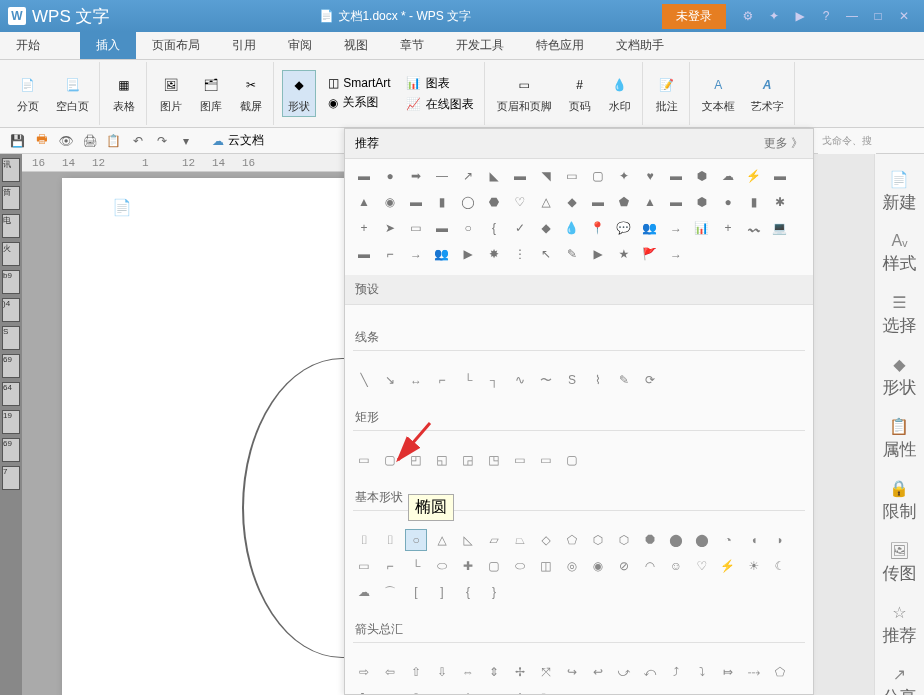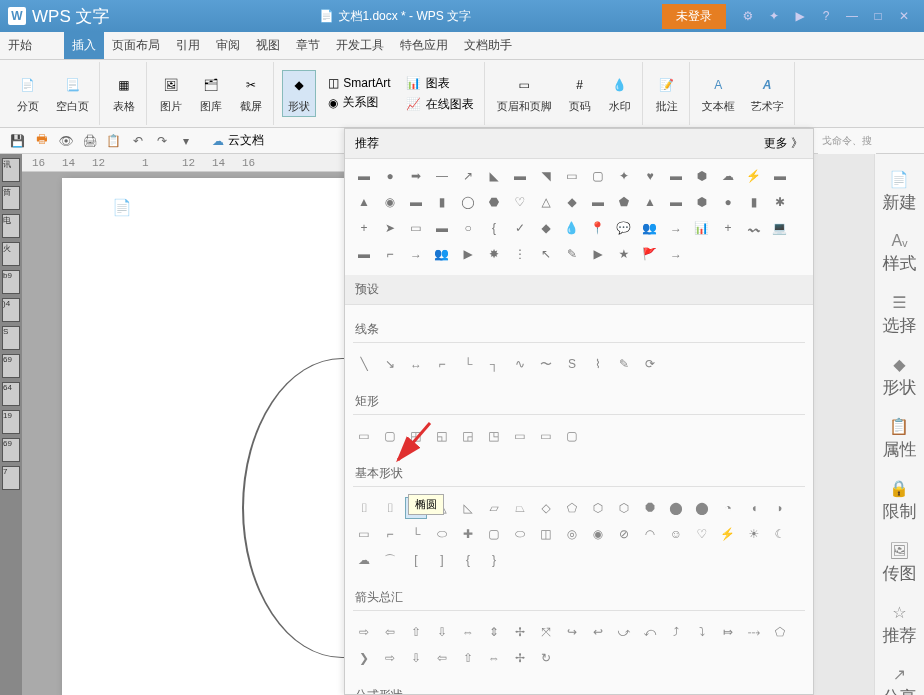--- a/index.html
+++ b/index.html
@@ -8,21 +8,21 @@
 .titlebar { height: 32px; background: linear-gradient(#5a9fd4, #4a8fc4); display: flex; align-items: center; padding: 0 8px; color: white; }
 .titlebar .logo { width: 18px; height: 18px; background: white; color: #4a8fc4; display: flex; align-items: center; justify-content: center; font-weight: bold; margin-right: 6px; border-radius: 2px; }
 .titlebar .app-name { font-size: 17px; }
 .titlebar .file-info { margin-left: 210px; display: flex; align-items: center; }
 .titlebar .file-icon { margin-right: 4px; }
 .titlebar .login-btn { margin-left: auto; background: #e67e22; padding: 4px 14px; color: white; font-size: 12px; }
 .titlebar .win-controls { display: flex; margin-left: 10px; gap: 2px; }
 .titlebar .win-btn { width: 24px; height: 24px; display: flex; align-items: center; justify-content: center; color: #cce; }
 
 .ribbon-tabs { height: 28px; background: #f5f5f5; display: flex; align-items: stretch; border-bottom: 1px solid #d0d0d0; }
-.ribbon-tab { padding: 0 8px; display: flex; align-items: center; color: #444; cursor: pointer; }
+.ribbon-tab { padding: 0 16px; display: flex; align-items: center; color: #444; cursor: pointer; }
 .ribbon-tab.active { background: #4a8fc4; color: white; margin-left: 24px; }
 
 .ribbon-content { height: 68px; background: #f5f5f5; display: flex; align-items: center; padding: 2px 6px; border-bottom: 1px solid #d0d0d0; gap: 2px; }
 .ribbon-group { display: flex; flex-direction: column; align-items: center; padding: 2px 6px; border-right: 1px solid #ddd; height: 100%; justify-content: center; }
 .ribbon-group.row { flex-direction: row; gap: 8px; }
 .ribbon-btn { display: flex; flex-direction: column; align-items: center; gap: 2px; cursor: pointer; padding: 2px 4px; }
 .ribbon-btn .icon { width: 24px; height: 24px; display: flex; align-items: center; justify-content: center; }
 .ribbon-btn .label { font-size: 11px; color: #333; }
 .ribbon-btn.selected { background: #d5e5f5; border: 1px solid #8bb; }
 .ribbon-col { display: flex; flex-direction: column; gap: 2px; font-size: 11px; }
@@ -37,29 +37,29 @@
 .ruler .mark { position: absolute; top: 3px; font-size: 11px; color: #888; font-family: Liberation Mono, monospace; }
 .page { position: absolute; top: 24px; left: 40px; right: 20px; bottom: 0; background: white; box-shadow: 2px 2px 8px rgba(0,0,0,0.2); }
 .page .doc-icon { position: absolute; top: 20px; left: 50px; color: #6aa; font-size: 16px; }
 .page .arc { position: absolute; top: 180px; left: 180px; width: 200px; height: 300px; border-left: 2px solid #666; border-radius: 100% 0 0 100%; border-top: 1px solid #666; border-bottom: 1px solid #666;}
 
 .left-sidebar { position: absolute; left: 0; top: 154px; bottom: 0; width: 22px; background: #888; }
 .left-sidebar .thumb { width: 18px; height: 24px; margin: 4px auto; background: #ccc; border: 1px solid #555; font-size: 8px; color: #333; }
 
 .shape-panel { position: absolute; top: 128px; right: 110px; width: 470px; bottom: 0; background: #fafafa; border: 1px solid #ccc; box-shadow: -2px 0 6px rgba(0,0,0,0.1); overflow-y: auto; }
 .shape-header { display: flex; justify-content: space-between; padding: 6px 10px; border-bottom: 1px solid #ddd; background: #f0f0f0; }
-.shape-header .more { color: #000000; margin-left: 39px; }
+.shape-header .more { color: #737373; margin-left: 39px; }
 .shape-section { padding: 4px 8px; }
-.shape-section-title { color: #666; padding: 4px 2px; border-bottom: 1px solid #e0e0e0; margin-bottom: 8px; }
+.shape-section-title { color: #666; padding: 4px 2px; border-bottom: 1px solid #e0e0e0; margin-bottom: 16px; }
 .shape-grid { display: flex; flex-wrap: wrap; gap: 4px; padding: 2px 0 6px 0; }
 .shape-item { width: 22px; height: 22px; display: flex; align-items: center; justify-content: center; color: #888; cursor: pointer; position: relative; }
 .shape-item.filled { color: #777; }
 .shape-item.highlighted { background: #d5e8f7; border: 1px solid #7ab; }
 
-.tooltip { position: absolute; background: #ffffe1; border: 1px solid #aaa; padding: 2px 6px; font-size: 11px; z-index: 100; }
+.tooltip { position: absolute; background: #ffffe1; border: 1px solid #aaa; padding: 2px 6px; font-size: 16px; z-index: 100; }
 .red-arrow { position: absolute; z-index: 99; }
 
 .right-panel { position: absolute; right: 0; top: 154px; bottom: 0; width: 50px; background: #f5f5f5; border-left: 1px solid #ddd; display: flex; flex-direction: column; align-items: center; padding-top: 10px; gap: 6px; }
 .right-panel .rp-item { display: flex; flex-direction: column; align-items: center; gap: 2px; padding: 6px 0; color: #666; cursor: pointer; width: 100%; }
 .right-panel .rp-item .icon { font-size: 16px; color: #888; }
 .right-panel .rp-item .label { font-size: 17px; }
 
 .ribbon-right-scroll { position: absolute; right: 48px; top: 128px; width: 58px; height: 26px; background: #f8f8f8; display: flex; align-items: center; padding: 0 4px; }
 </style>
 </head>

